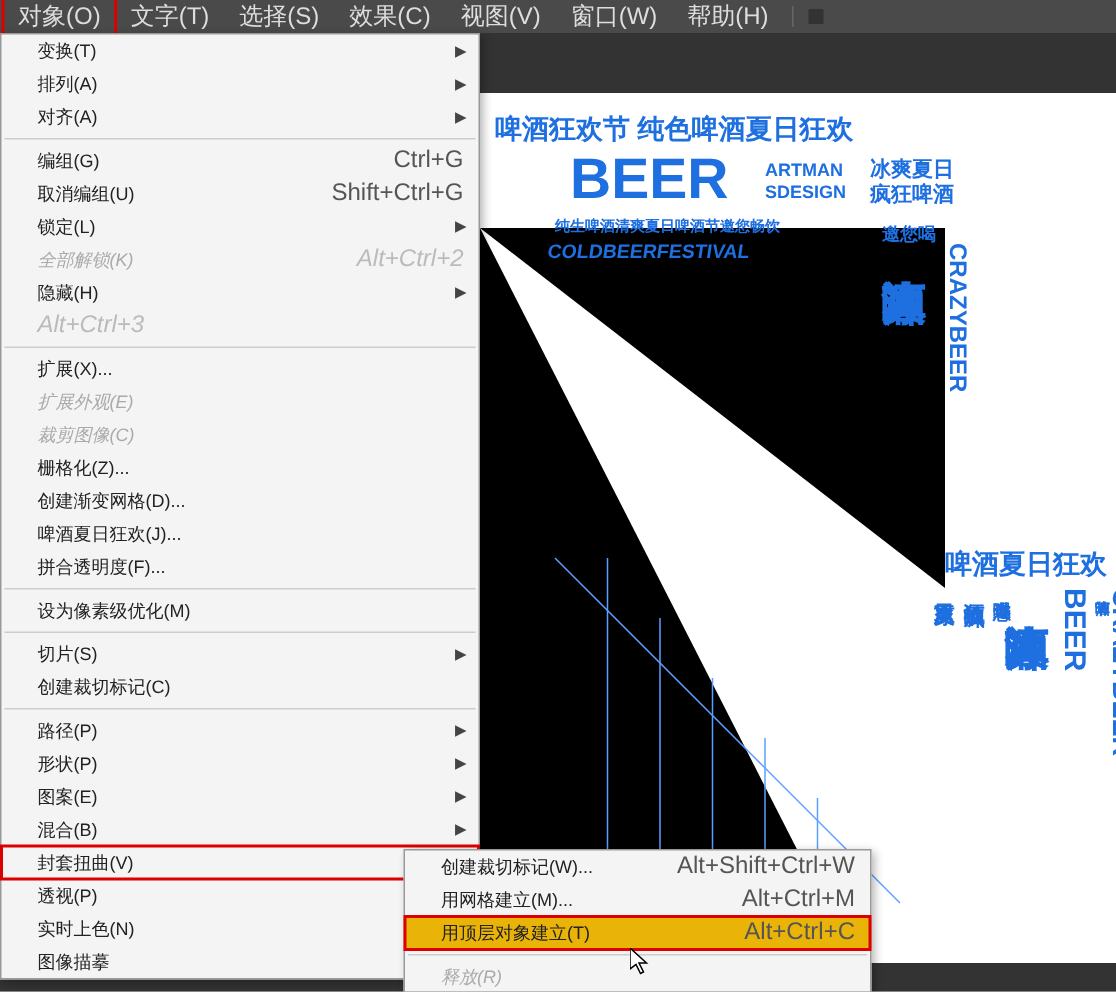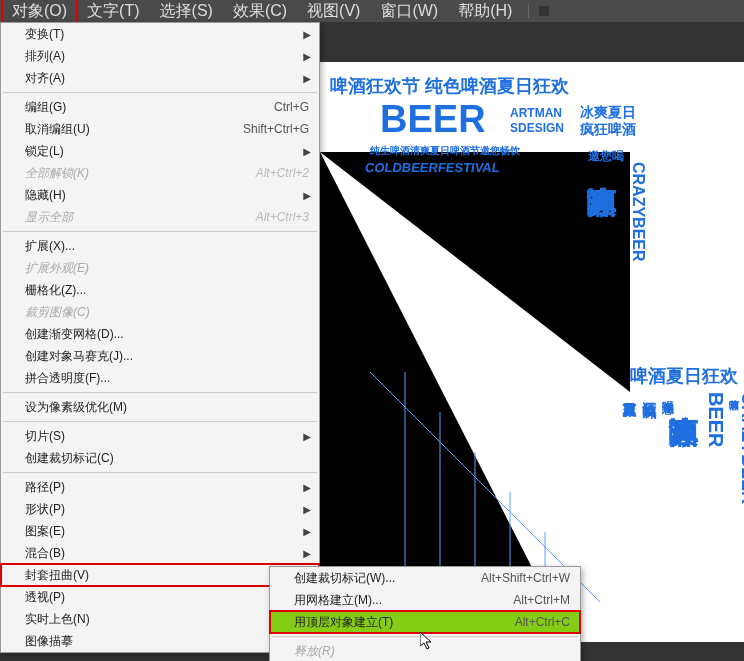--- a/index.html
+++ b/index.html
@@ -14,26 +14,26 @@
   .canvas-area { position: absolute; top: 22px; left: 0; right: 0; bottom: 0; background: #333; }
   .artboard { position: absolute; top: 40px; left: 300px; width: 440px; height: 580px; background: #fff; margin-left: 20px; }
   .artwork { position: absolute; inset: 0; }
   .artwork svg { width: 100%; height: 100%; display:block;}
   .bluetxt { fill:#1e6fe0; font-weight:700; font-family:Arial,sans-serif;}
   
   .dropdown { position: absolute; top: 22px; left: 0; width: 320px; background: #f4f4f4; border: 1px solid #999; box-shadow: 2px 2px 6px rgba(0,0,0,.3); z-index: 10; }
   .menu-row { display: flex; align-items: center; height: 22px; padding: 0 10px 0 24px; font-size: 12px; color: #222; position: relative; }
   .menu-row.disabled { color: #aaa; font-style: italic; }
   .menu-row .label { flex: 1; }
-  .menu-row .shortcut { color: #555; font-size: 12px; }
+  .menu-row .shortcut { color: #555; font-size: 16px; }
   .menu-row.disabled .shortcut { color: #bbb; }
   .menu-row .arrow { position: absolute; right: 8px; font-size: 10px; color: #444; }
   .menu-sep { height: 1px; background: #ccc; margin: 3px 2px; }
   .menu-row.boxed { outline: 2px solid #d00; outline-offset: -1px; }
-  .menu-row.hl { background: #84cc16; justify-content: space-between; }
+  .menu-row.hl { background: #eab308; justify-content: space-between; }
 
   .submenu { position: absolute; top: 566px; left: 269px; width: 312px; background: #f4f4f4; border: 1px solid #999; box-shadow: 2px 2px 6px rgba(0,0,0,.3); z-index: 11; }
   
   .cursor { position: absolute; top: 632px; left: 420px; z-index: 20; font-size: 16px; color: #000; }
 </style>
 </head>
 <body>
 
 <div class="menubar">
   <div class="menubar-item active">对象(O)</div>
@@ -117,41 +117,40 @@
     </div>
     <div class="menu-row disabled">
       <span class="label">全部解锁(K)</span>
       <span class="shortcut">Alt+Ctrl+2</span>
     </div>
     <div class="menu-row">
       <span class="label">隐藏(H)</span>
       <span class="arrow">▶</span>
     </div>
     <div class="menu-row disabled">
-      <span class="label">显示全部</span>
       <span class="shortcut">Alt+Ctrl+3</span>
     </div>
     <div class="menu-sep"></div>
     <div class="menu-row">
       <span class="label">扩展(X)...</span>
     </div>
     <div class="menu-row disabled">
       <span class="label">扩展外观(E)</span>
     </div>
+    <div class="menu-row disabled">
+      <span class="label">裁剪图像(C)</span>
+    </div>
     <div class="menu-row">
       <span class="label">栅格化(Z)...</span>
     </div>
-    <div class="menu-row disabled">
-      <span class="label">裁剪图像(C)</span>
-    </div>
     <div class="menu-row">
       <span class="label">创建渐变网格(D)...</span>
     </div>
     <div class="menu-row">
-      <span class="label">创建对象马赛克(J)...</span>
+      <span class="label">啤酒夏日狂欢(J)...</span>
     </div>
     <div class="menu-row">
       <span class="label">拼合透明度(F)...</span>
     </div>
     <div class="menu-sep"></div>
     <div class="menu-row">
       <span class="label">设为像素级优化(M)</span>
     </div>
     <div class="menu-sep"></div>
     <div class="menu-row">

